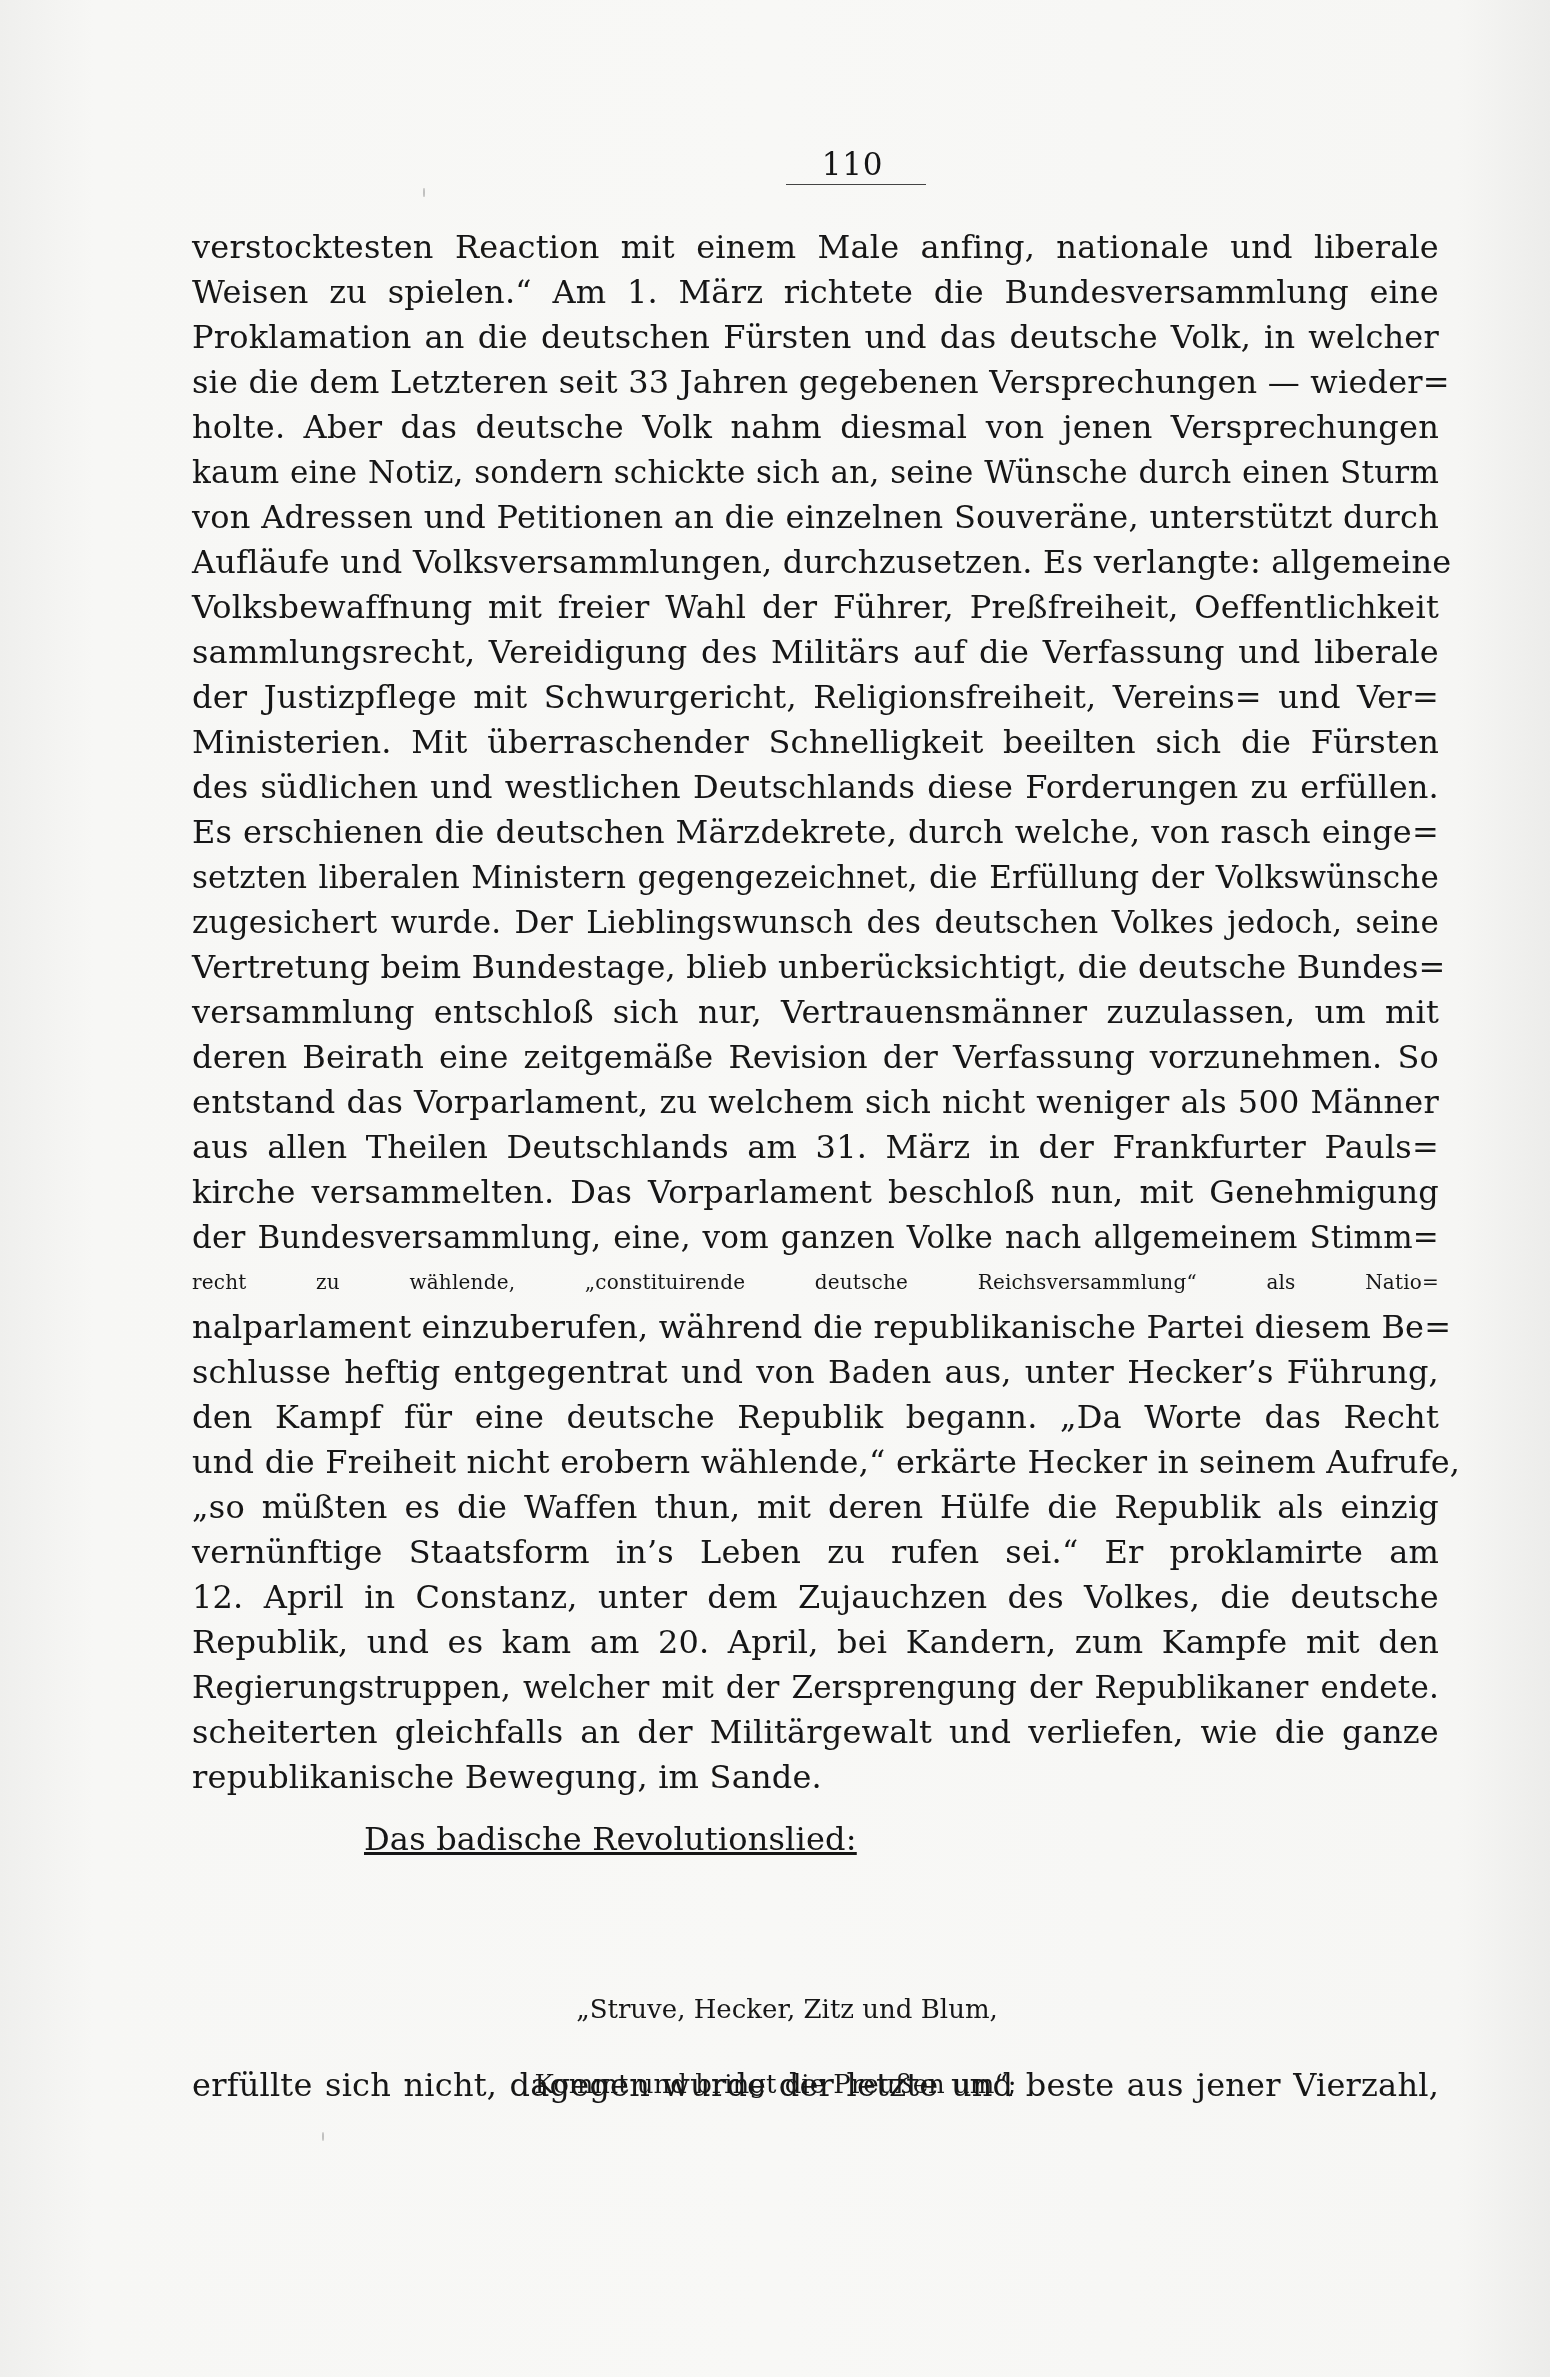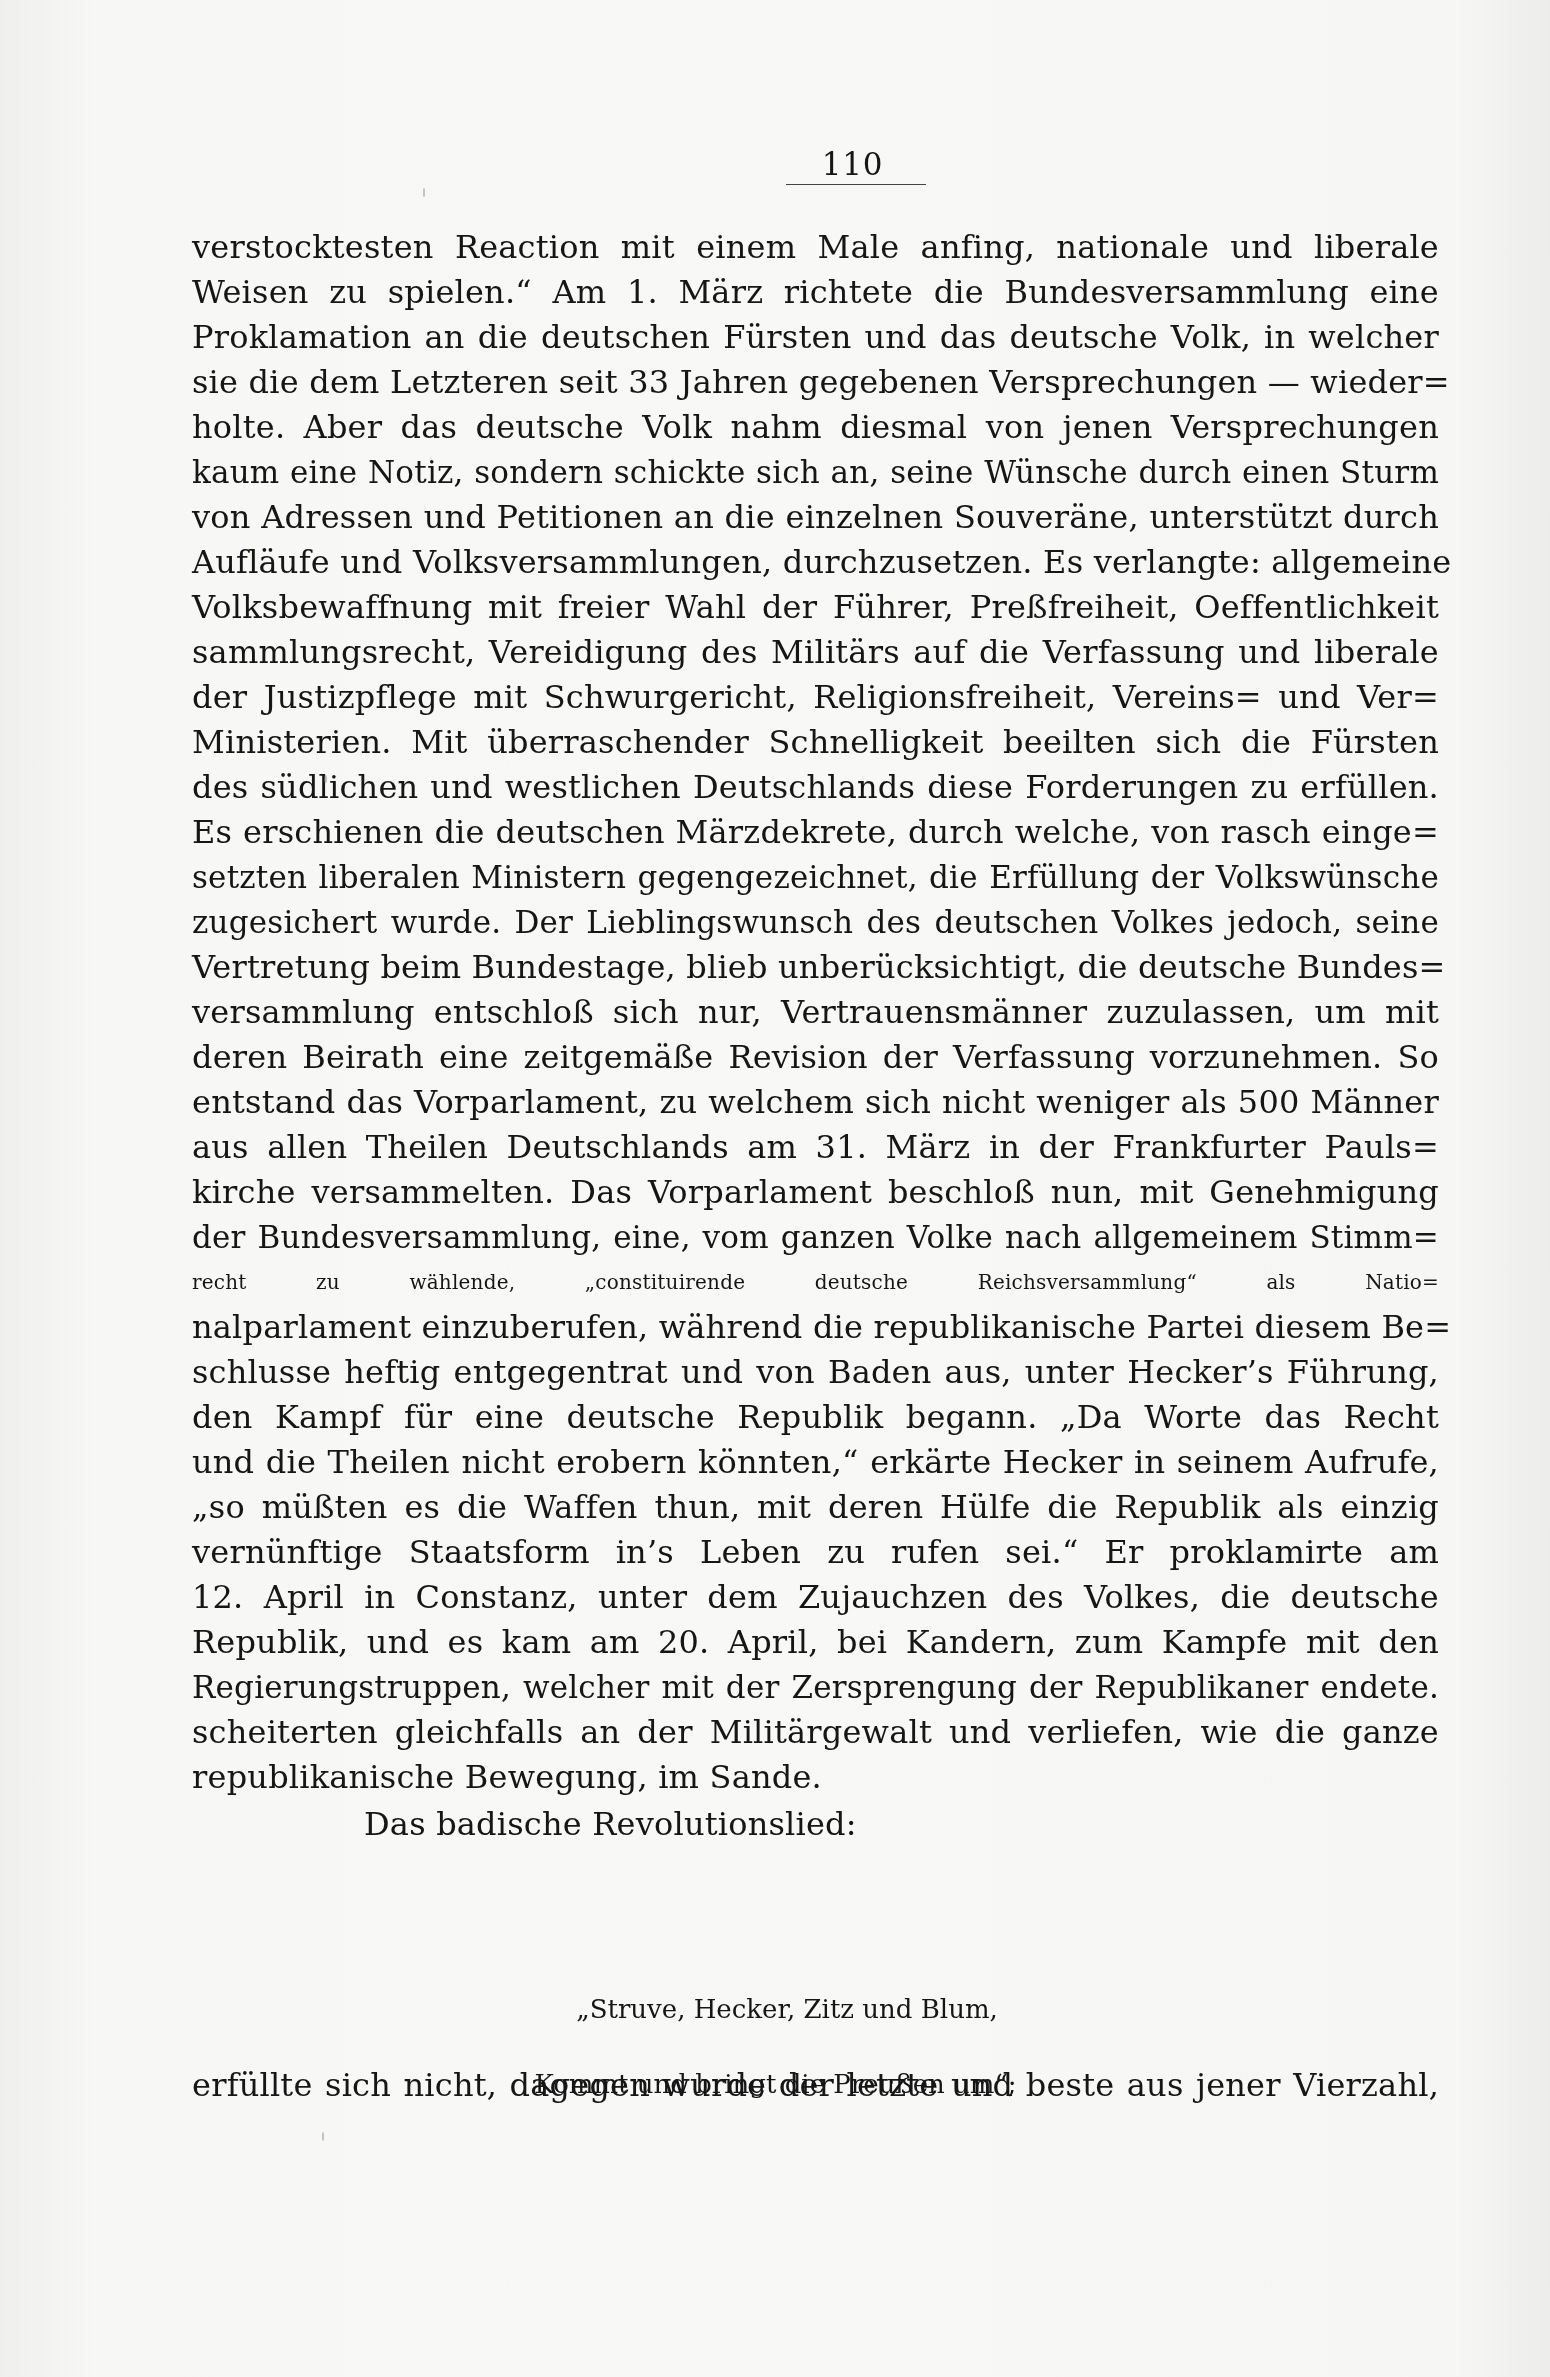--- a/index.html
+++ b/index.html
@@ -79,29 +79,29 @@
       <div class="line">versammlung entschloß sich nur, Vertrauensmänner zuzulassen, um mit</div>
       <div class="line">deren Beirath eine zeitgemäße Revision der Verfassung vorzunehmen.  So</div>
       <div class="line">entstand das Vorparlament, zu welchem sich nicht weniger als 500 Männer</div>
       <div class="line">aus allen Theilen Deutschlands am 31. März in der Frankfurter Pauls=</div>
       <div class="line">kirche versammelten.  Das Vorparlament beschloß nun, mit Genehmigung</div>
       <div class="line" style="font-size: 31px;">der Bundesversammlung, eine, vom ganzen Volke nach allgemeinem Stimm=</div>
       <div class="line" style="font-size: 20px;">recht zu wählende, „constituirende deutsche Reichsversammlung“ als Natio=</div>
       <div class="line">nalparlament einzuberufen, während die republikanische Partei diesem Be=</div>
       <div class="line">schlusse heftig entgegentrat und von Baden aus, unter Hecker’s Führung,</div>
       <div class="line">den Kampf für eine deutsche Republik begann.  „Da Worte das Recht</div>
-      <div class="line">und die Theilen nicht erobern könnten,“ erkärte Hecker in seinem Aufrufe,</div>
+      <div class="line">und die Freiheit nicht erobern wählende,“ erkärte Hecker in seinem Aufrufe,</div>
       <div class="line">„so müßten es die Waffen thun, mit deren Hülfe die Republik als einzig</div>
       <div class="line">vernünftige Staatsform in’s Leben zu rufen sei.“  Er proklamirte am</div>
       <div class="line">12. April in Constanz, unter dem Zujauchzen des Volkes, die deutsche</div>
       <div class="line">Republik, und es kam am 20. April, bei Kandern, zum Kampfe mit den</div>
       <div class="line" style="font-size: 31px;">Regierungstruppen, welcher mit der Zersprengung der Republikaner endete.</div>
       <div class="line">scheiterten gleichfalls an der Militärgewalt und verliefen, wie die ganze</div>
       <div class="line last">republikanische Bewegung, im Sande.</div>
-      <div class="line indent" style="margin-top: 2px;">Das badische Revolutionslied:</div>
+      <div class="line indent" style="margin-top: 17px; text-decoration: underline;">Das badische Revolutionslied:</div>
     </div>
 
   <div class="poem" style="top:1954px;">
     <div class="pl l1">„Struve, Hecker, Zitz und Blum,</div>
     <div class="pl l2">Kommt und bringt die Preußen um“;</div>
   </div>
 
   <div class="after-poem">
     <div class="line last" style="text-align-last: justify;">erfüllte sich nicht, dagegen wurde der letzte und beste aus jener Vierzahl,</div>
   </div>

